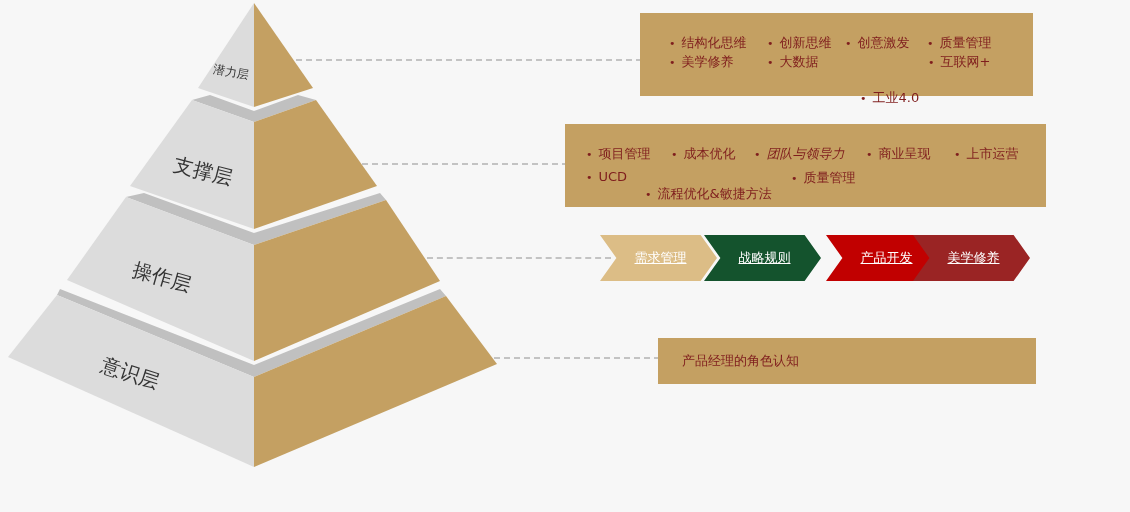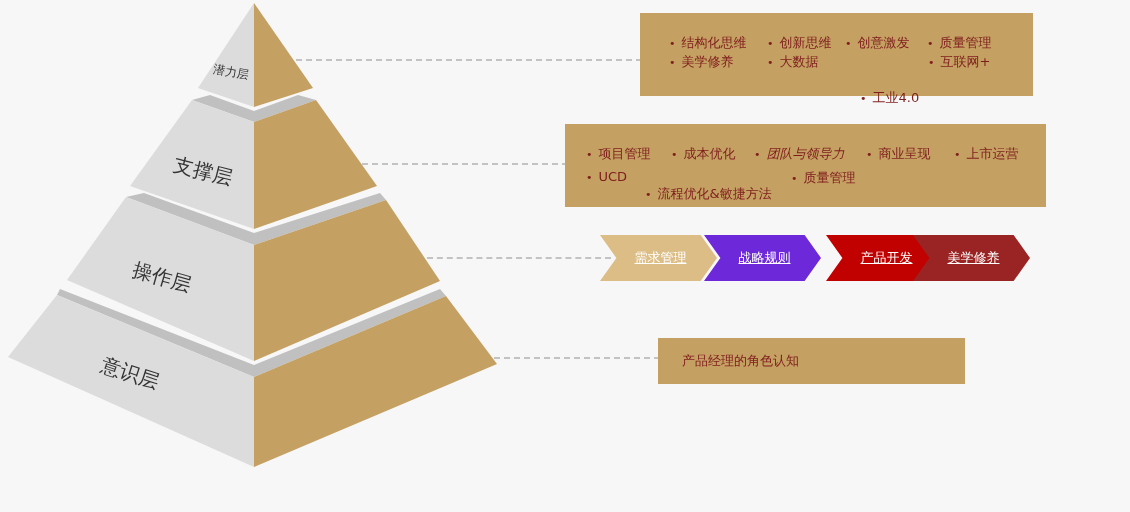--- a/index.html
+++ b/index.html
@@ -86,25 +86,25 @@
     <li style="left:389px; top:21px;">上市运营</li>
     <li style="left:21px; top:45px;">UCD</li>
     <li style="left:80px; top:45px;margin-top:16px;">流程优化&amp;敏捷方法</li>
     <li style="left:226px; top:45px;">质量管理</li>
   </ul>
 </div>
 
 <div class="chev" style="left:600px; background:#dcbd86;">
   <span>需求管理</span>
 </div>
-<div class="chev" style="left:704px; background:#6d28d9;">
+<div class="chev" style="left:704px; background:#14532d;">
   <span>战略规则</span>
 </div>
 <div class="chev" style="left:826px; background:#c10000;">
   <span>产品开发</span>
 </div>
 <div class="chev" style="left:913px; background:#9a2424;">
   <span>美学修养</span>
 </div>
 
-<div class="card" style="left:658px; top:338px; width:307px; height:46px; display:flex; align-items:center; padding-left:24px;">
+<div class="card" style="left:658px; top:338px; width:378px; height:46px; display:flex; align-items:center; padding-left:24px;">
   <span>产品经理的角色认知</span>
 </div>
 
 </body></html>

